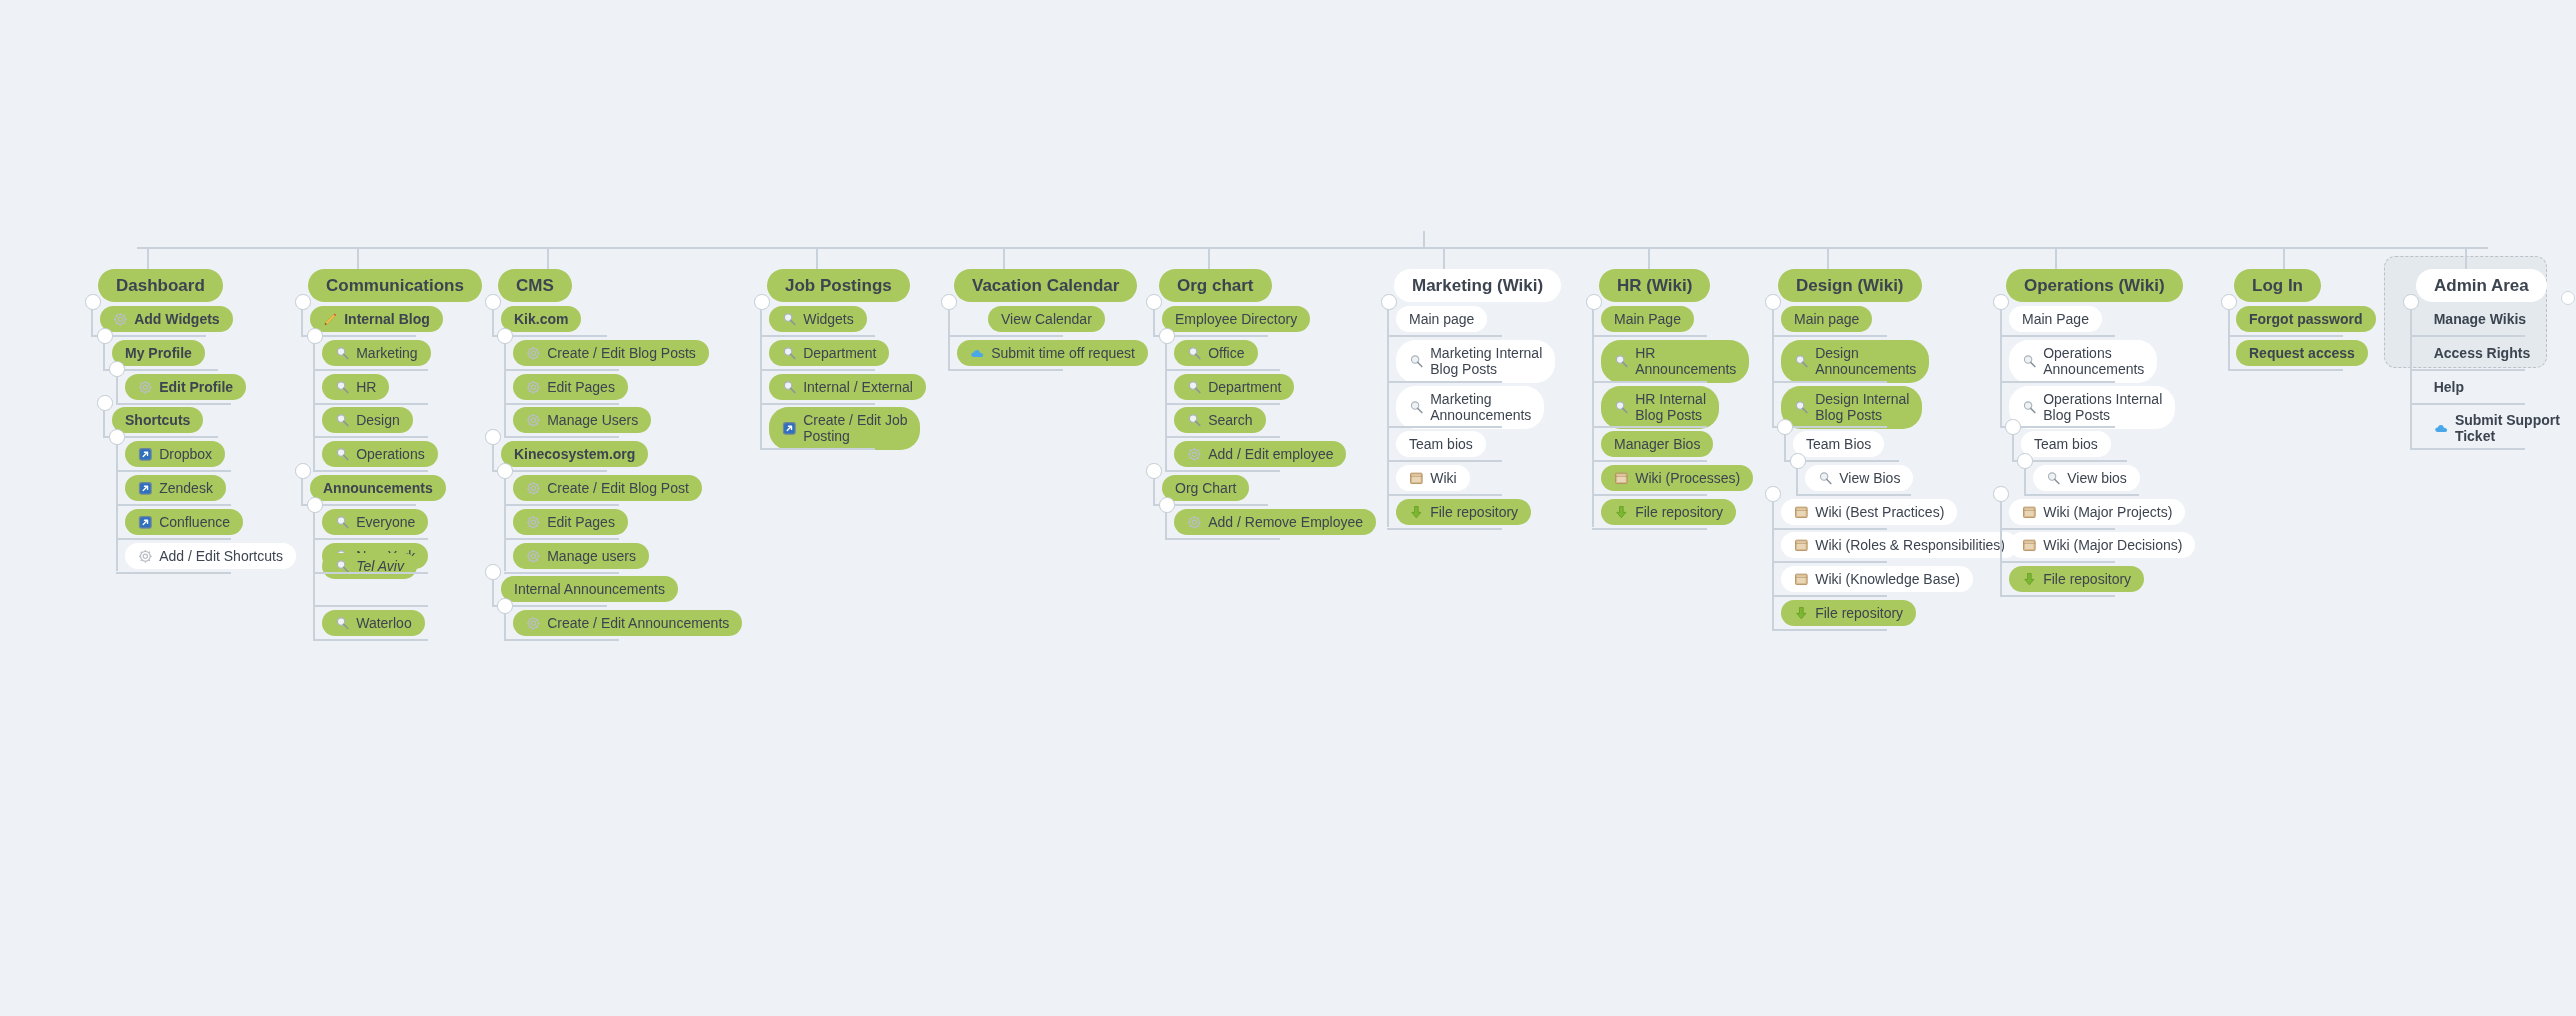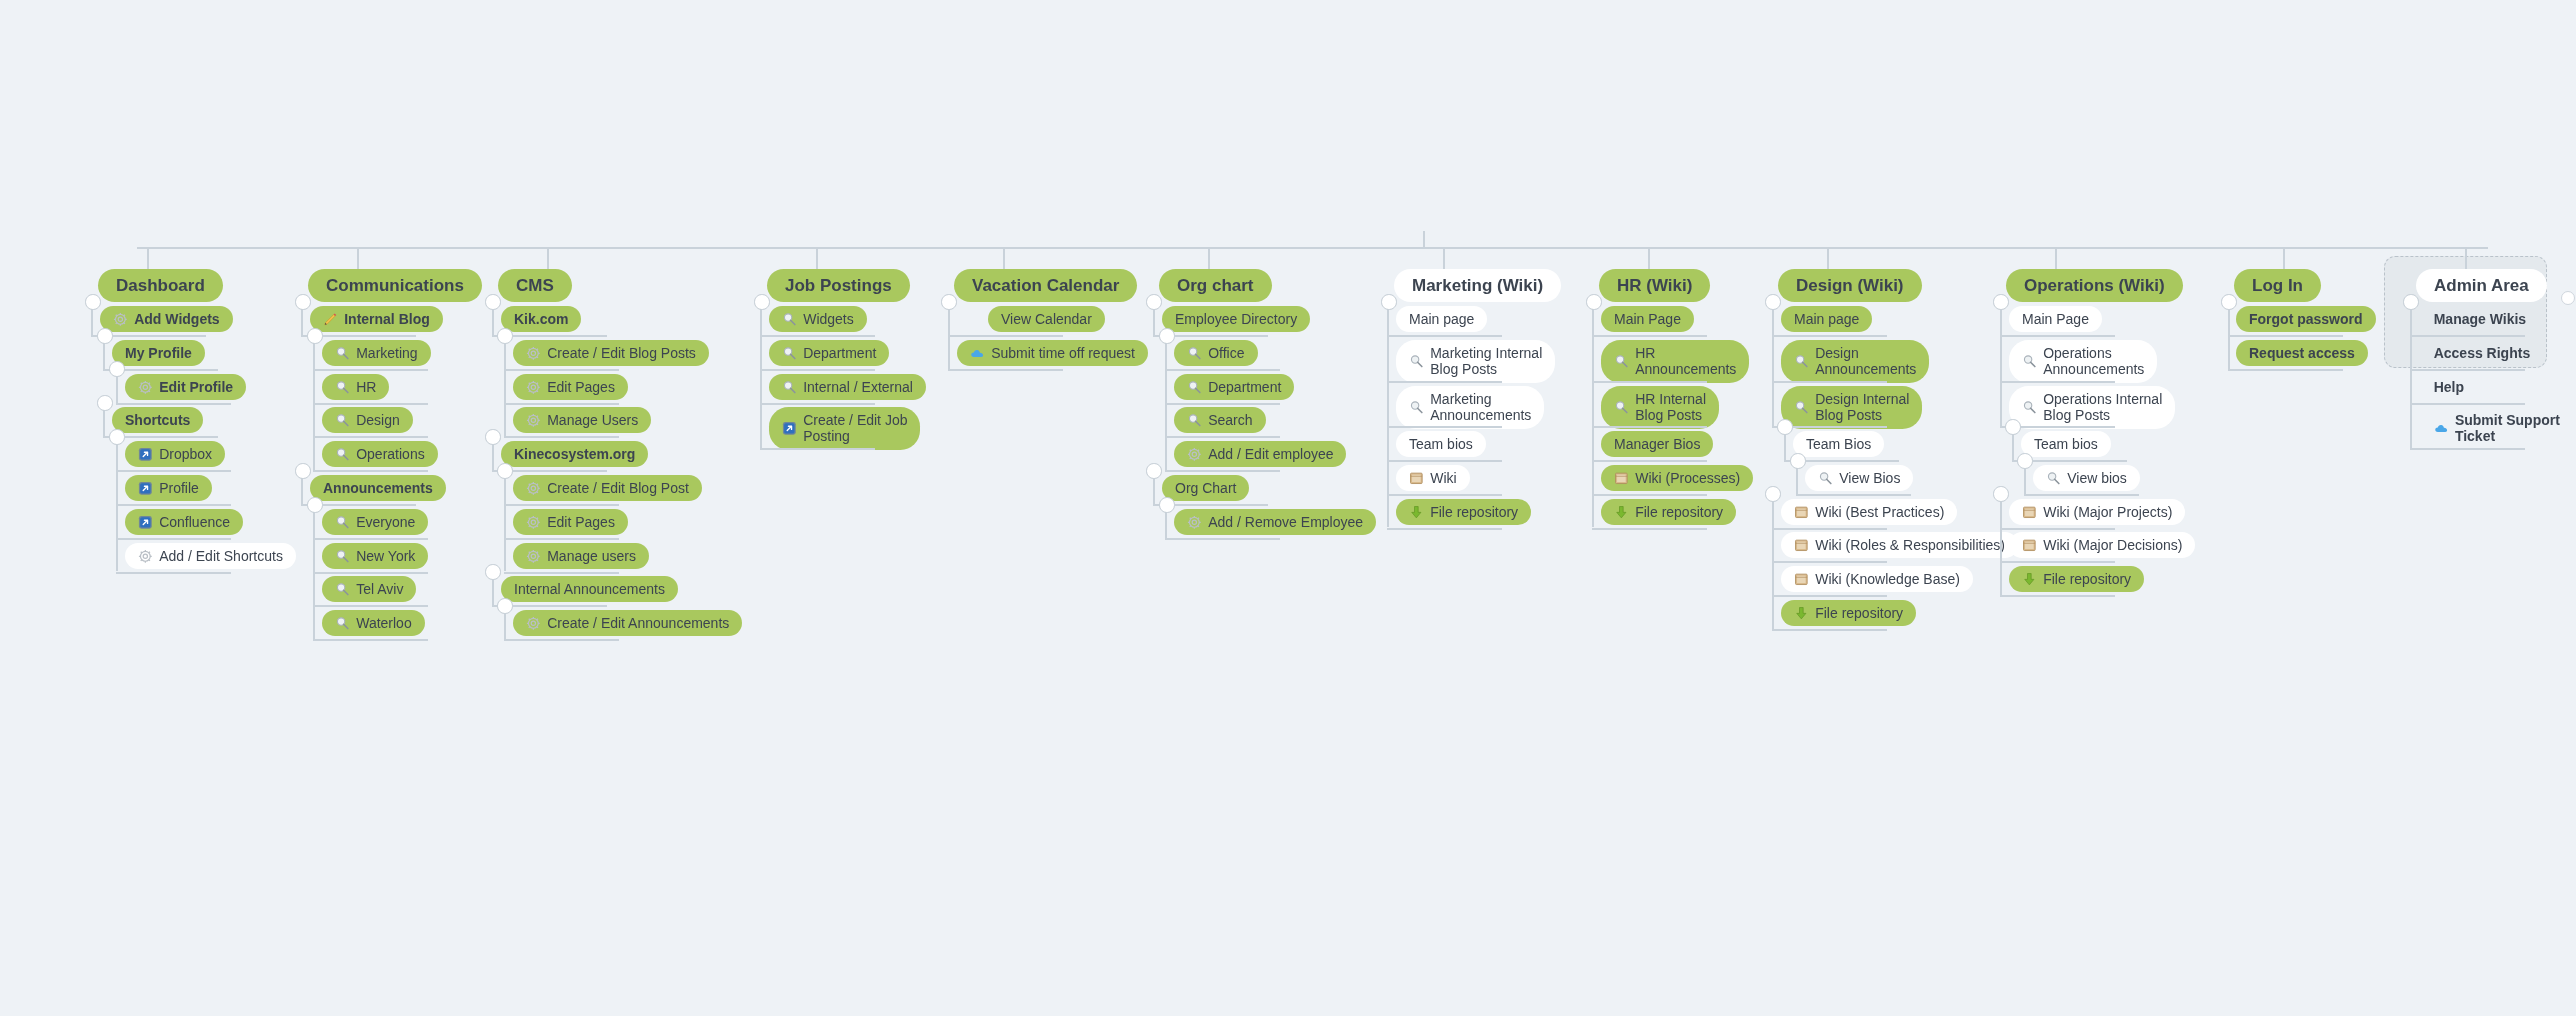--- a/index.html
+++ b/index.html
@@ -140,21 +140,21 @@
           <rect x="1.5" y="1.5" width="21" height="21" rx="4" fill="#6f8799"></rect>
           <rect x="3.5" y="3.5" width="17" height="17" rx="3" fill="#2f6fbf"></rect>
           <path d="M8.5 15.5 L15 9" stroke="#ffffff" stroke-width="2.2" stroke-linecap="round"></path>
           <path d="M10.5 8.6 L15.6 8.6 L15.6 13.7" fill="none" stroke="#ffffff" stroke-width="2.2" stroke-linecap="round" stroke-linejoin="round"></path>
         </svg></span><span class="lbl">Dropbox</span></div>
     <div class="node green" style="left: 125px; top: 475px; min-height: 24.4px;"><span class="icon"><svg viewBox="0 0 24 24">
           <rect x="1.5" y="1.5" width="21" height="21" rx="4" fill="#6f8799"></rect>
           <rect x="3.5" y="3.5" width="17" height="17" rx="3" fill="#2f6fbf"></rect>
           <path d="M8.5 15.5 L15 9" stroke="#ffffff" stroke-width="2.2" stroke-linecap="round"></path>
           <path d="M10.5 8.6 L15.6 8.6 L15.6 13.7" fill="none" stroke="#ffffff" stroke-width="2.2" stroke-linecap="round" stroke-linejoin="round"></path>
-        </svg></span><span class="lbl">Profile</span></div>
+        </svg></span><span class="lbl">Zendesk</span></div>
     <div class="node green" style="left: 125px; top: 509px; min-height: 24.4px;"><span class="icon"><svg viewBox="0 0 24 24">
           <rect x="1.5" y="1.5" width="21" height="21" rx="4" fill="#6f8799"></rect>
           <rect x="3.5" y="3.5" width="17" height="17" rx="3" fill="#2f6fbf"></rect>
           <path d="M8.5 15.5 L15 9" stroke="#ffffff" stroke-width="2.2" stroke-linecap="round"></path>
           <path d="M10.5 8.6 L15.6 8.6 L15.6 13.7" fill="none" stroke="#ffffff" stroke-width="2.2" stroke-linecap="round" stroke-linejoin="round"></path>
         </svg></span><span class="lbl">Confluence</span></div>
     <div class="node white" style="left: 125px; top: 543px; min-height: 24.4px;"><span class="icon"><svg viewBox="0 0 24 24">
           <g fill="none" stroke="#b9bfc6" stroke-width="2">
             <circle cx="12" cy="12" r="8"></circle>
             <circle cx="12" cy="12" r="3.5"></circle>
@@ -213,21 +213,21 @@
         </svg></span><span class="lbl">Operations</span></div>
     <div class="node green bold" style="left: 310px; top: 475px; min-height: 24.4px;"><span class="lbl">Announcements</span></div>
     <div class="node green" style="left: 322px; top: 509px; min-height: 24.4px;"><span class="icon"><svg viewBox="0 0 24 24">
           <circle cx="10" cy="9" r="6" fill="#eef2f4" stroke="#a9b2ba" stroke-width="1.8"></circle>
           <line x1="14" y1="13.5" x2="21" y2="20.5" stroke="#8b949c" stroke-width="2.6" stroke-linecap="round"></line>
         </svg></span><span class="lbl">Everyone</span></div>
     <div class="node green" style="left: 322px; top: 543px; min-height: 24.4px;"><span class="icon"><svg viewBox="0 0 24 24">
           <circle cx="10" cy="9" r="6" fill="#eef2f4" stroke="#a9b2ba" stroke-width="1.8"></circle>
           <line x1="14" y1="13.5" x2="21" y2="20.5" stroke="#8b949c" stroke-width="2.6" stroke-linecap="round"></line>
         </svg></span><span class="lbl">New York</span></div>
-    <div class="node green" style="left: 322px; top: 576px; min-height: 24.4px;"><span class="icon"><svg viewBox="0 0 24 24">
+    <div class="node green" style="left: 322px; top: 553px; min-height: 24.4px; font-style: italic;"><span class="icon"><svg viewBox="0 0 24 24">
           <circle cx="10" cy="9" r="6" fill="#eef2f4" stroke="#a9b2ba" stroke-width="1.8"></circle>
           <line x1="14" y1="13.5" x2="21" y2="20.5" stroke="#8b949c" stroke-width="2.6" stroke-linecap="round"></line>
         </svg></span><span class="lbl">Tel Aviv</span></div>
     <div class="node green" style="left: 322px; top: 610px; min-height: 24.4px;"><span class="icon"><svg viewBox="0 0 24 24">
           <circle cx="10" cy="9" r="6" fill="#eef2f4" stroke="#a9b2ba" stroke-width="1.8"></circle>
           <line x1="14" y1="13.5" x2="21" y2="20.5" stroke="#8b949c" stroke-width="2.6" stroke-linecap="round"></line>
         </svg></span><span class="lbl">Waterloo</span></div>
     <div class="conn v" style="left: 301px; top: 301px; height: 34px;"></div>
     <div class="conn h" style="left: 301px; top: 335px; width: 115px;"></div>
     <div class="handle" style="left: 295px; top: 294px;"></div>

